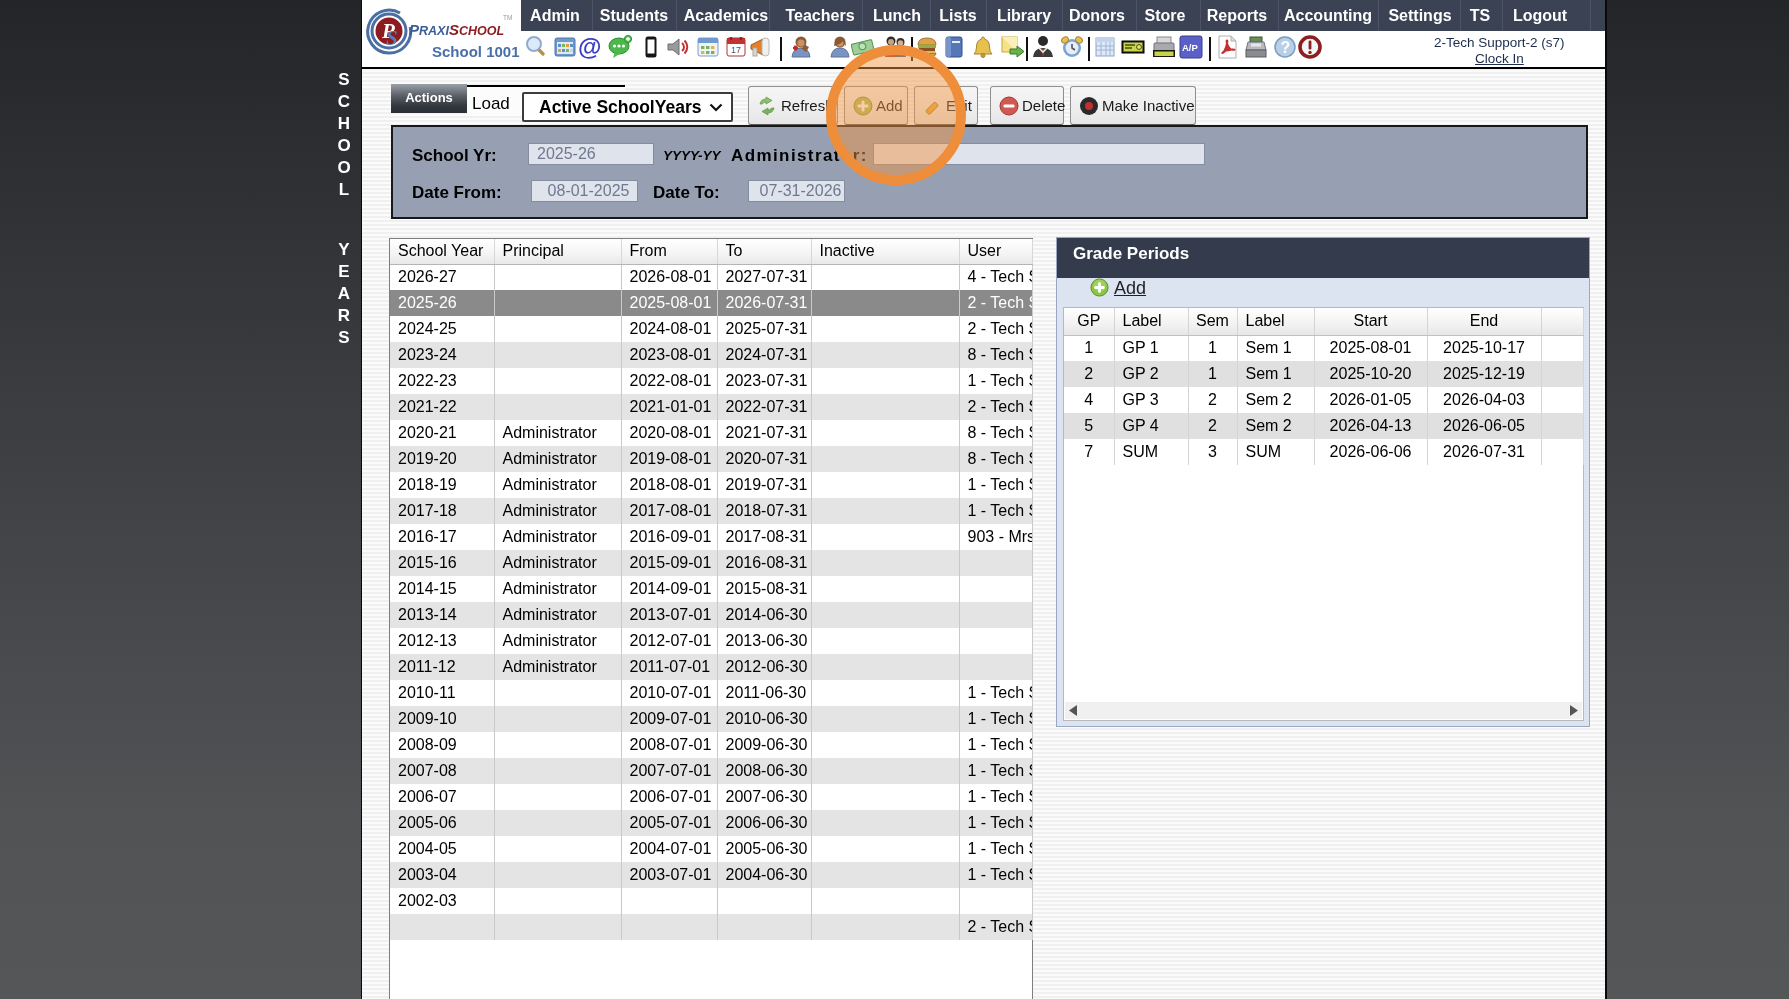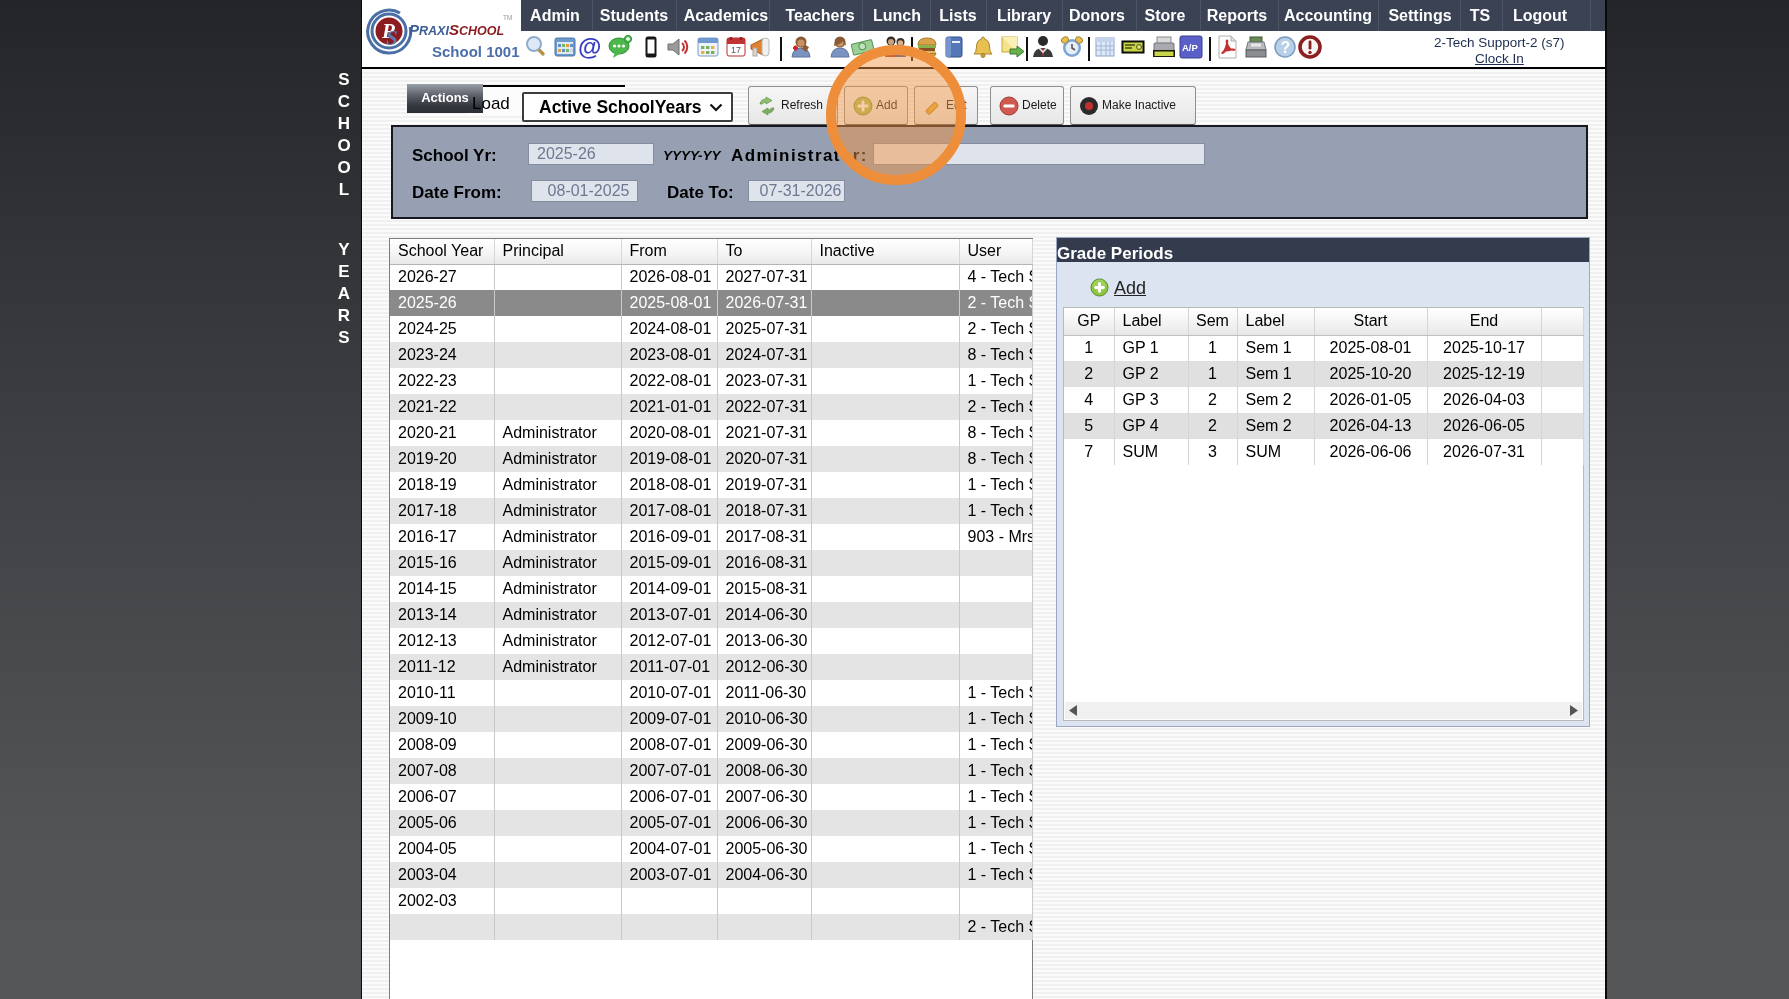--- a/index.html
+++ b/index.html
@@ -18,53 +18,53 @@
 .nav { position:absolute; top:0; height:31px; line-height:31px; color:#fff; font-weight:bold; font-size:16px; }
 #toolbar { position:absolute; left:159px; top:31px; width:1084px; height:36px; background:#fff; }
 #hdrline { position:absolute; left:0; top:67px; width:1243px; height:2px; background:#000; }
 .tbsep { position:absolute; top:6px; width:2px; height:24px; background:#111; }
 .ticon { position:absolute; top:4px; width:24px; height:24px; }
 #userinfo { position:absolute; left:913px; top:4px; text-align:left; font-size:13.5px; line-height:15.5px; color:#1b2c4e; }
 #userinfo .cl { color:#1b2c4e; text-decoration:underline;margin-left:41px; }
 
 #acttab { position:absolute; left:29px; top:84px; width:76px; height:29px;
   background:linear-gradient(180deg,#9aa0a8 0%,#5c6069 40%,#33373e 75%,#2b2f35 100%);
-  color:#fff; font-weight:bold; font-size:13px; text-align:center; line-height:28px;margin-left:16px; }
+  color:#fff; font-weight:bold; font-size:13px; text-align:center; line-height:28px; }
 #whitebox { position:absolute; left:105px; top:85px; width:158px; height:31px;
   background:#fcfcfc; border-top:2px solid #000; }
 #loadlbl { position:absolute; left:110px; top:94px; font-size:17px; color:#000; }
 #seldd { position:absolute; left:160px; top:92px; width:211px; height:30px; background:#fff;
   border:2px solid #3c3c3c; border-radius:2px; font-weight:bold; font-size:17.5px; line-height:26px;
   padding-left:15px; color:#000; }
 #seldd .car2 { position:absolute; right:8px; top:9px; }
 .btn { position:absolute; top:86px; height:39px; border:1px solid #909090; border-bottom-color:#5a5a5a; border-radius:3px;
   background:linear-gradient(180deg,#f6f6f6 0%,#ededed 60%,#e6e6e6 100%);
-  font-size:12px; color:#1a1a1a; line-height:37px; }
+  font-size:15px; color:#1a1a1a; line-height:37px; }
 .btn .bi { position:absolute; left:8px; top:9px; width:20px; height:20px; }
 
 #fpanel { position:absolute; left:29px; top:125px; width:1197px; height:94px;
   background:#96a0b2; border:2px solid #16181c; }
 #fpanel .lbl { position:absolute; font-weight:bold; font-size:17px; color:#000; }
 #fpanel .inp { position:absolute; background:#dfe3eb; border:1px solid #848da0; font-size:16px;
   color:#6e7890; padding-left:8px; }
 #fpanel .note { position:absolute; font-style:italic; font-size:15px; color:#101010; line-height:18px; }
 
 #mtable { position:absolute; left:27px; top:238px; width:644px; height:761px; background:#fff;
   border:1px solid #7e7e7e; border-bottom:none; font-size:16px; }
 #mtable table { border-collapse:collapse; table-layout:fixed; width:642px; }
 #mtable td { height:26px; padding:0 0 0 8px; border-right:1px solid #c9c9c9; overflow:hidden; white-space:nowrap; }
 #mtable tr.hd td { height:25px; background:linear-gradient(180deg,#ffffff 0%,#f4f4f4 60%,#e8e8e8 100%); border-bottom:1px solid #b5b5b5; border-right:1px solid #d7d7d7; }
 #mtable tr.w td { background:#fff; }
 #mtable tr.g td { background:#e4e4e4; }
 #mtable tr.sel td { background:#8a8a8a; color:#fff; }
 
 #gpanel { position:absolute; left:694px; top:237px; width:534px; height:490px;
   background:#dce3f1; border:1px solid #9aa7c4; }
-#gphdr { position:absolute; left:0; top:0; width:532px; height:24px; background:#333b4c;
-  color:#fff; font-weight:bold; font-size:17px; line-height:32px; padding-left:0; }
+#gphdr { position:absolute; left:0; top:0; width:532px; height:40px; background:#333b4c;
+  color:#fff; font-weight:bold; font-size:17px; line-height:32px; padding-left:16px; }
 #gpadd { position:absolute; left:33px; top:40px; }
 #gpadd .txt { position:absolute; left:24px; top:0; font-size:18px; color:#222; text-decoration:underline; }
 #gtable { position:absolute; left:6px; top:69px; width:521px; height:414px; background:#fff;
   border:1px solid #b9b9b9; font-size:16px; }
 #gtable table { border-collapse:collapse; table-layout:fixed; width:519px;padding-left:14px; }
 #gtable td { height:26px; padding:0; border-right:1px solid #d5d5d5; overflow:hidden; white-space:nowrap; }
 #gtable tr.hd td { height:27px; background:linear-gradient(180deg,#ffffff 0%,#f2f2f2 60%,#e6e6e6 100%); border-bottom:1px solid #c0c0c0; }
 #gtable tr.w td { background:#fff; }
 #gtable tr.g td { background:#e0e0e0; }
 .ctr { text-align:center; }
@@ -330,21 +330,21 @@
           <circle cx="10" cy="10" r="4" fill="#c03030"></circle>
         </svg><span style="padding-left:31px">Make Inactive</span></div>
     <div id="fpanel">
       <div class="lbl" style="left:19px;top:19px">School Yr:</div>
       <div class="inp" style="left:135px;top:16px;width:126px;height:22px;line-height:20px">2025-26</div>
       <div class="lbl" style="left:270px;top:21px;font-style:italic;font-weight:bold;font-size:13.5px">YYYY-YY</div>
       <div class="lbl" style="left:338px;top:19px;letter-spacing:1.4px">Administrator:</div>
       <div class="inp" style="left:480px;top:16px;width:332px;height:22px"></div>
       <div class="lbl" style="left:19px;top:56px">Date From:</div>
       <div class="inp" style="left:138px;top:53px;width:107px;height:22px;line-height:20px;text-align:center">08-01-2025</div>
-      <div class="lbl" style="left:274px;top:56px">Date To:</div>
+      <div class="lbl" style="left:260px;top:56px">Date To:</div>
       <div class="inp" style="left:355px;top:53px;width:97px;height:22px;line-height:20px;text-align:center">07-31-2026</div>
     </div>
     <div id="mtable">
         <table>
           <colgroup>
             <col style="width:104px">
             <col style="width:127px">
             <col style="width:96px">
             <col style="width:94px">
             <col style="width:148px">

